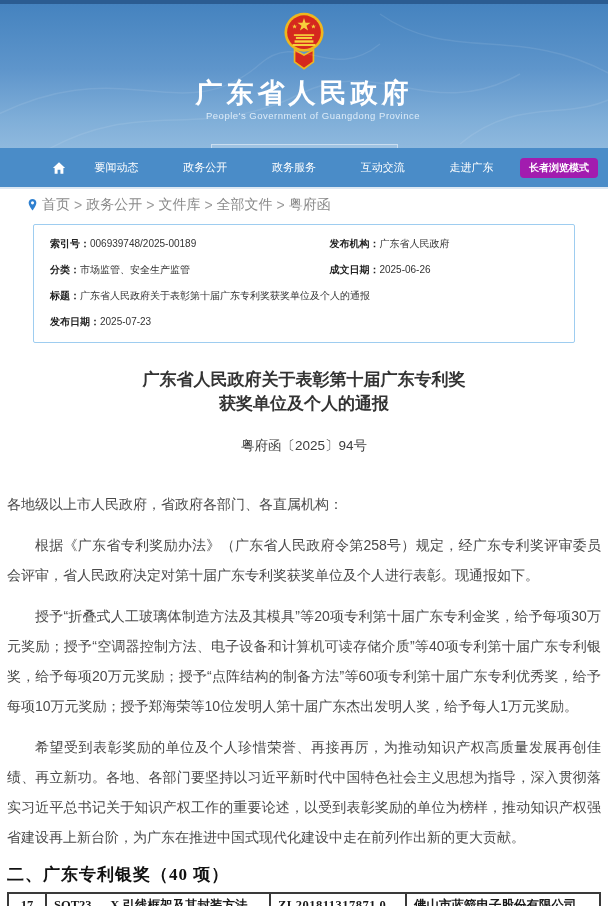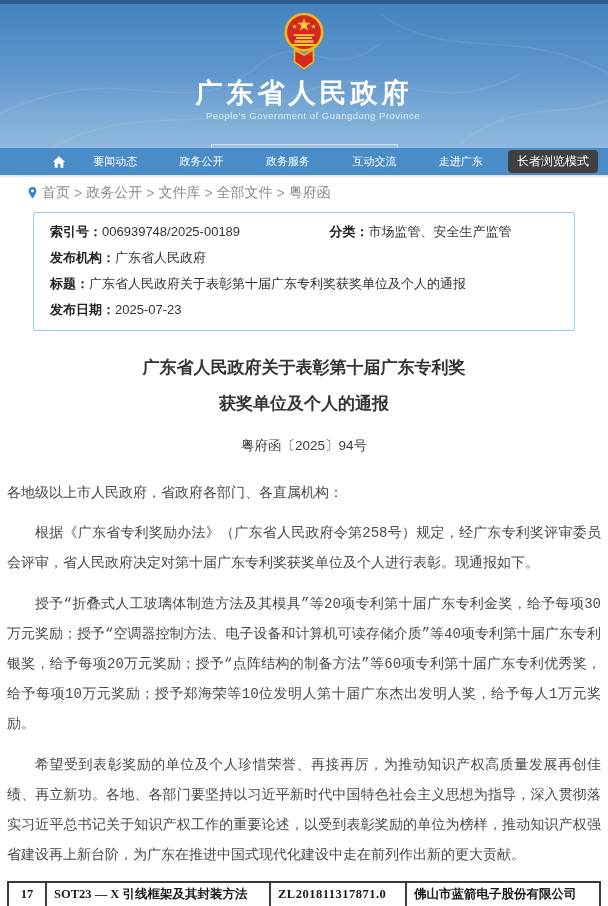--- a/index.html
+++ b/index.html
@@ -16,49 +16,49 @@
   .site-title { color: #fff; font-size: 27px; font-weight: bold; letter-spacing: 4px; line-height: 30px; }
   .site-subtitle { color: #dcebf8; font-size: 9.5px; letter-spacing: .5px; margin-top: 2px; padding-left: 18px; }
   .searchbar { position: relative; width: 187px; height: 24px; margin: 23px auto 0;
     background: rgba(255,255,255,.16); border: 1px solid rgba(255,255,255,.45); }
   .searchbar input { width: 100%; height: 100%; background: transparent; border: none; outline: none;
     color: #fff; font-size: 9px; padding: 0 28px 0 9px; font-family: inherit; }
   .searchbar input::placeholder { color: #eef5fc; opacity: .95; }
   .search-btn { position: absolute; right: 6px; top: 4px; width: 16px; height: 16px; cursor: pointer; }
 
   
-  .navbar { height: 27px; background: #4a8cc8; display: flex; align-items: center; padding: 0 10px 0 52px; }
+  .navbar { height: 39px; background: #4a8cc8; display: flex; align-items: center; padding: 0 10px 0 52px; }
   .nav-home { width: 14px; height: 14px; margin-right: 6px; cursor: pointer; flex: 0 0 auto; }
   .nav-item { flex: 1 1 auto; text-align: center; color: #fff; font-size: 11px; cursor: pointer; }
-  .elder-btn { flex: 0 0 auto; background: #404040; color: #fff; font-size: 12px; font-weight: normal;
+  .elder-btn { flex: 0 0 auto; background: #a21caf; color: #fff; font-size: 10px; font-weight: bold;
     border-radius: 4px; padding: 3px 9px; cursor: pointer; margin-left: 4px; }
   .nav-strip { height: 2px; background: #dde8f3; }
 
   
   .breadcrumb { display: flex; align-items: center; padding: 7px 0 4px 28px; font-size: 14px; color: #8a8a8a; }
   .breadcrumb .pin { width: 9px; height: 12px; margin-right: 5px; }
   .breadcrumb .crumb { color: #8a8a8a; cursor: pointer; }
   .breadcrumb .sep { margin: 0 4px; color: #9a9a9a; }
 
   
   .meta-box { margin: 6px 33px 0; border: 1px solid #9ecdf0; border-radius: 2px;
     padding: 12px 16px 14px; display: grid; grid-template-columns: 55% 45%; row-gap: 13px; }
-  .meta-field { font-size: 13px; color: #333; line-height: 13px; }
+  .meta-field { font-size: 10px; color: #333; line-height: 13px; }
   .meta-field .lbl { font-weight: bold; color: #222; }
   .meta-field.wide { grid-column: 1 / -1; }
 
   
   .article { padding: 0 7px; color: #4a4a4a; }
   .doc-title { text-align: center; font-size: 17px; font-weight: bold; color: #333; line-height: 20px; }
   .doc-title.first { margin-top: 27px; }
-  .doc-title.second { margin-top: 16px; }
+  .doc-title.second { margin-top: 4px; }
   .doc-number { text-align: center; font-size: 13.5px; color: #3d3d3d; margin-top: 23px; }
-  .body-text { margin-top: 22px; }
+  .body-text { margin-top: 34px; }
   .body-text p { font-size: 14px; line-height: 30px; margin-bottom: 11px; text-align: justify; }
-  .body-text p.indent { text-indent: 2em; font-family: Liberation Mono, monospace; }
+  .body-text p.indent { text-indent: 2em; }
   .section-heading { font-family: "Liberation Serif", "DejaVu Serif", serif;
     font-size: 17px; font-weight: bold; color: #111; margin-top: 4px; letter-spacing: 1px; }
 
   
   .award-table { width: calc(100% - 14px); margin: 6px 7px 0; border-collapse: collapse;
     font-family: "Liberation Serif", "DejaVu Serif", serif; font-weight: bold; color: #1a1a1a; }
   .award-table td { border: 2px solid #3a3a3a; font-size: 12.5px; padding: 3px 7px; line-height: 17px; }
   .award-table .c-no { width: 38px; text-align: center; }
   .award-table .c-patent { width: 224px; }
   .award-table .c-pno { width: 136px; letter-spacing: .5px; }
@@ -132,24 +132,27 @@
   <span class="crumb">全部文件</span>
   <span class="sep">&gt;</span>
   <span class="crumb">粤府函</span>
 </div>
 
 <div class="meta-box">
   <div class="meta-field">
     <span class="lbl">索引号：</span><span>006939748/2025-00189</span>
   </div>
   <div class="meta-field">
+    <span class="lbl">发布机构：</span><span>广东省人民政府</span>
+  </div>
+  <div class="meta-field">
     <span class="lbl">分类：</span><span>市场监管、安全生产监管</span>
   </div>
   <div class="meta-field">
-    <span class="lbl">发布机构：</span><span>广东省人民政府</span>
+    <span class="lbl">成文日期：</span><span>2025-06-26</span>
   </div>
   <div class="meta-field wide">
     <span class="lbl">标题：</span><span>广东省人民政府关于表彰第十届广东专利奖获奖单位及个人的通报</span>
   </div>
   <div class="meta-field">
     <span class="lbl">发布日期：</span><span>2025-07-23</span>
   </div>
 </div>
 
 <div class="article">
@@ -157,20 +160,21 @@
   <div class="doc-title second">获奖单位及个人的通报</div>
   <div class="doc-number">粤府函〔2025〕94号</div>
 
   <div class="body-text">
     <p>各地级以上市人民政府，省政府各部门、各直属机构：</p>
     <p class="indent">根据《广东省专利奖励办法》（广东省人民政府令第258号）规定，经广东专利奖评审委员会评审，省人民政府决定对第十届广东专利奖获奖单位及个人进行表彰。现通报如下。</p>
     <p class="indent">授予“折叠式人工玻璃体制造方法及其模具”等20项专利第十届广东专利金奖，给予每项30万元奖励；授予“空调器控制方法、电子设备和计算机可读存储介质”等40项专利第十届广东专利银奖，给予每项20万元奖励；授予“点阵结构的制备方法”等60项专利第十届广东专利优秀奖，给予每项10万元奖励；授予郑海荣等10位发明人第十届广东杰出发明人奖，给予每人1万元奖励。</p>
     <p class="indent">希望受到表彰奖励的单位及个人珍惜荣誉、再接再厉，为推动知识产权高质量发展再创佳绩、再立新功。各地、各部门要坚持以习近平新时代中国特色社会主义思想为指导，深入贯彻落实习近平总书记关于知识产权工作的重要论述，以受到表彰奖励的单位为榜样，推动知识产权强省建设再上新台阶，为广东在推进中国式现代化建设中走在前列作出新的更大贡献。</p>
   </div>
 
+  <div class="section-heading">二、广东专利银奖（40 项）</div>
 </div>
 
 <table class="award-table">
   <tbody>
       <tr>
     <td class="c-no">17</td>
     <td class="c-patent">SOT23 — X 引线框架及其封装方法</td>
     <td class="c-pno">ZL201811317871.0</td>
     <td class="c-company">佛山市蓝箭电子股份有限公司</td>
   </tr>

